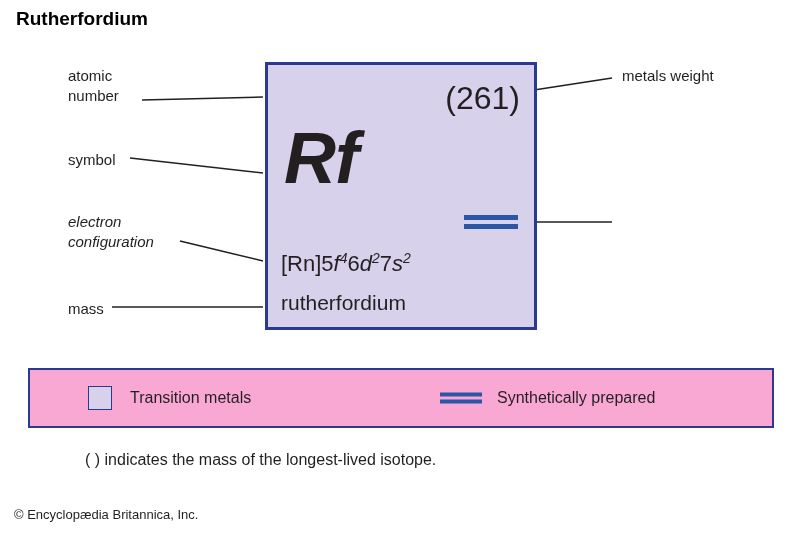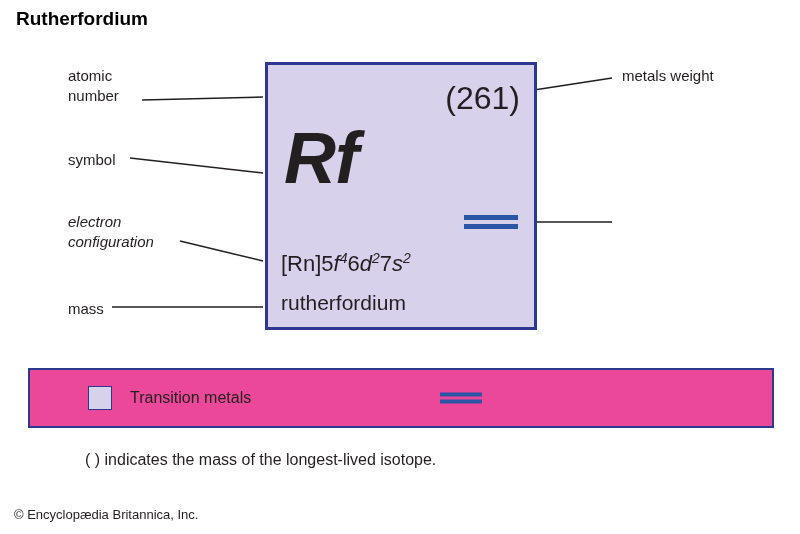--- a/index.html
+++ b/index.html
@@ -111,21 +111,21 @@
   .lbl-physical-state { left: 622px; top: 212px; width: 128px; }
 
   
   .legend-box {
     position: absolute;
     left: 28px;
     top: 368px;
     width: 742px;
     height: 56px;
     border: 2px solid var(--border_blue, #2b3990);
-    background: #ec4899;
+    background: #f9a8d4;
   }
   .legend-swatch {
     position: absolute;
     left: 58px;
     top: 50%;
     transform: translateY(-50%);
     width: 24px;
     height: 24px;
     background: var(--cell_fill, #d8d1ec);
     border: 1.5px solid var(--border_blue, #2b3990);
@@ -199,18 +199,19 @@
   <div class="callout lbl-name">mass</div>
   <div class="callout lbl-atomic-weight">metals weight</div>
 
   <div class="legend-box">
     <div class="legend-swatch"></div>
     <div class="legend-label transition">Transition metals</div>
     <div class="legend-lines">
       <div class="bar"></div>
       <div class="bar"></div>
     </div>
+    <div class="legend-label synthetic">Synthetically prepared</div>
   </div>
 
   <div class="footnote">( ) indicates the mass of the longest-lived isotope.</div>
   <div class="copyright">© Encyclopædia Britannica, Inc.</div>
 
 </div>
 
 </body></html>

